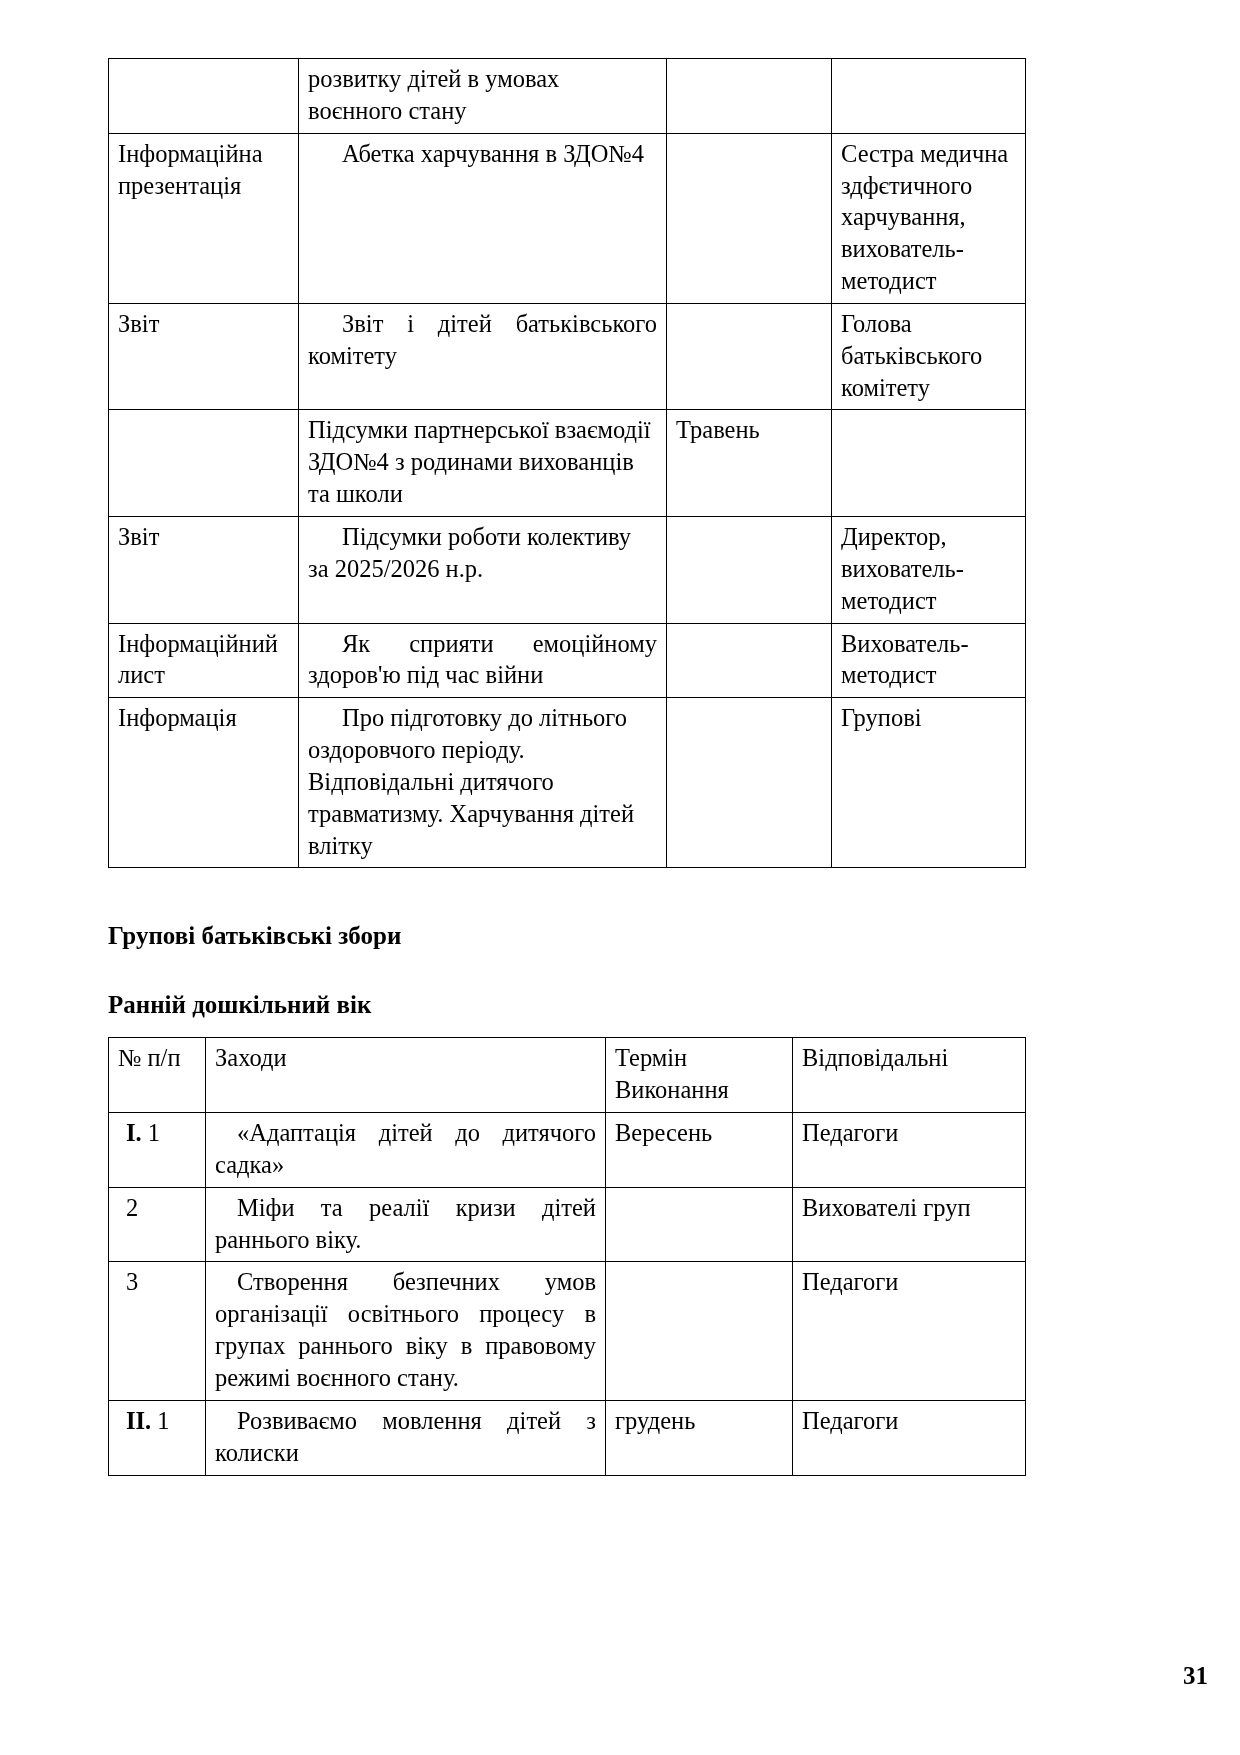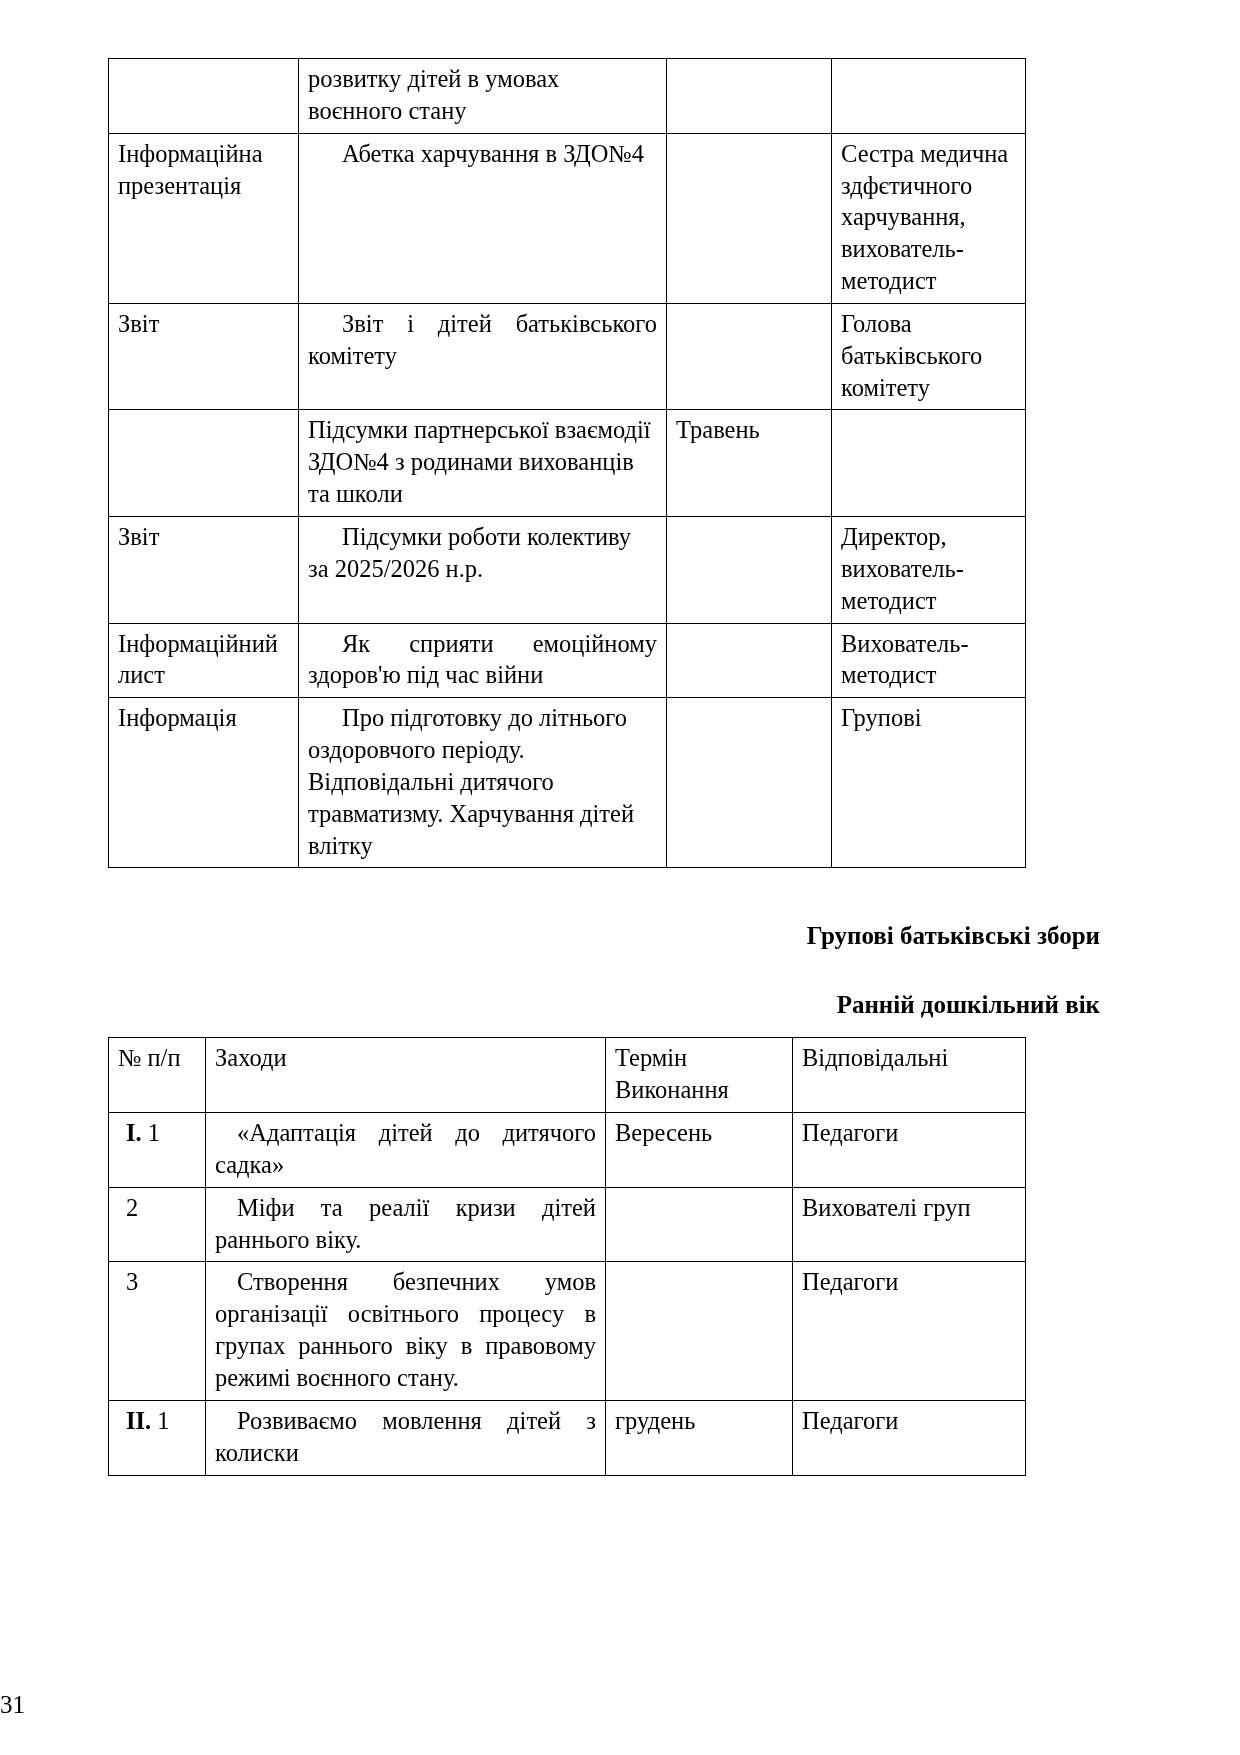--- a/index.html
+++ b/index.html
@@ -51,36 +51,37 @@
   .t2 col.c4 { width: 233px; }
 
   .ctr   { text-align: left; }
   .left  { text-align: left; }
   .just  { text-align: justify; text-align-last: left; }
   .bold  { font-weight: bold; margin-left: 8px; }
   .indent { text-indent: 34px; }
   .indent-sm { text-indent: 22px; }
 
   .heading-center {
-    text-align: right;
+    text-align: left;
     font-weight: bold;
     font-size: 25px;
     line-height: 1.3;
   }
   .gap-1 { height: 52px; }
   .gap-2 { height: 36px; }
   .gap-3 { height: 16px; }
 
   .pagenum {
     position: absolute;
     left: 0;
     right: 0;
-    bottom: 36px;
-    text-align: left;
+    bottom: 65px;
+    text-align: right;
     font-size: 25px;
+    font-weight: bold;
   }
 </style>
 </head>
 <body>
 
 <div class="page">
 
   <table class="doc-table t1">
     <colgroup>
         <col class="c1">

